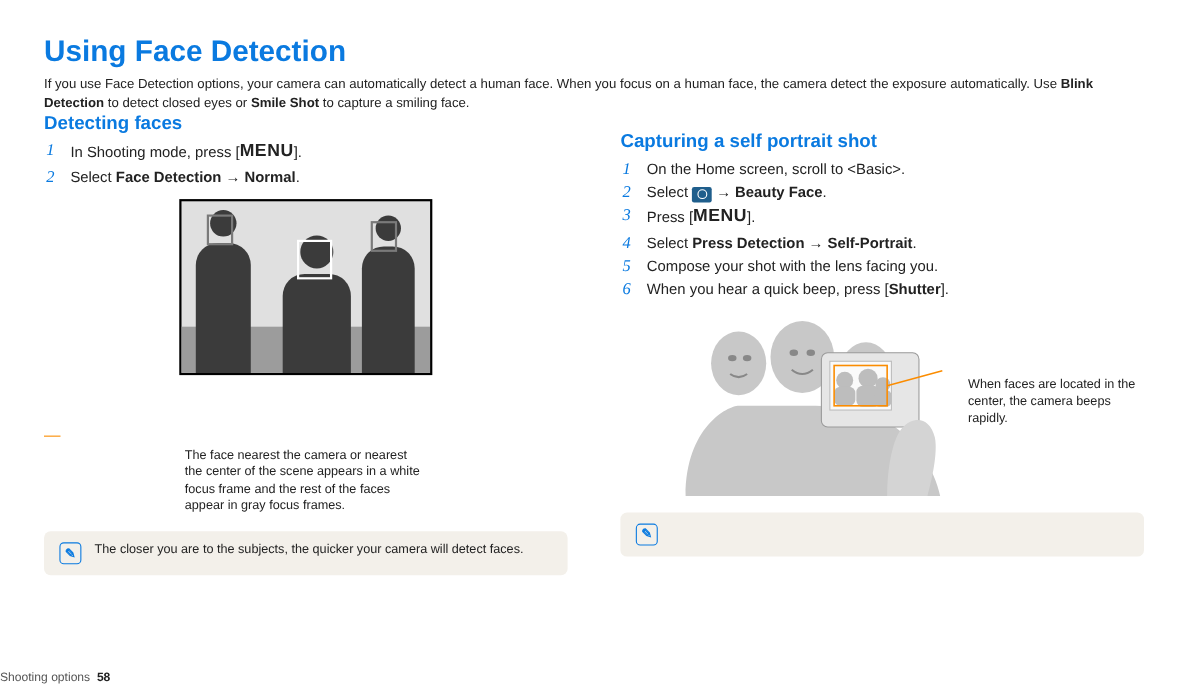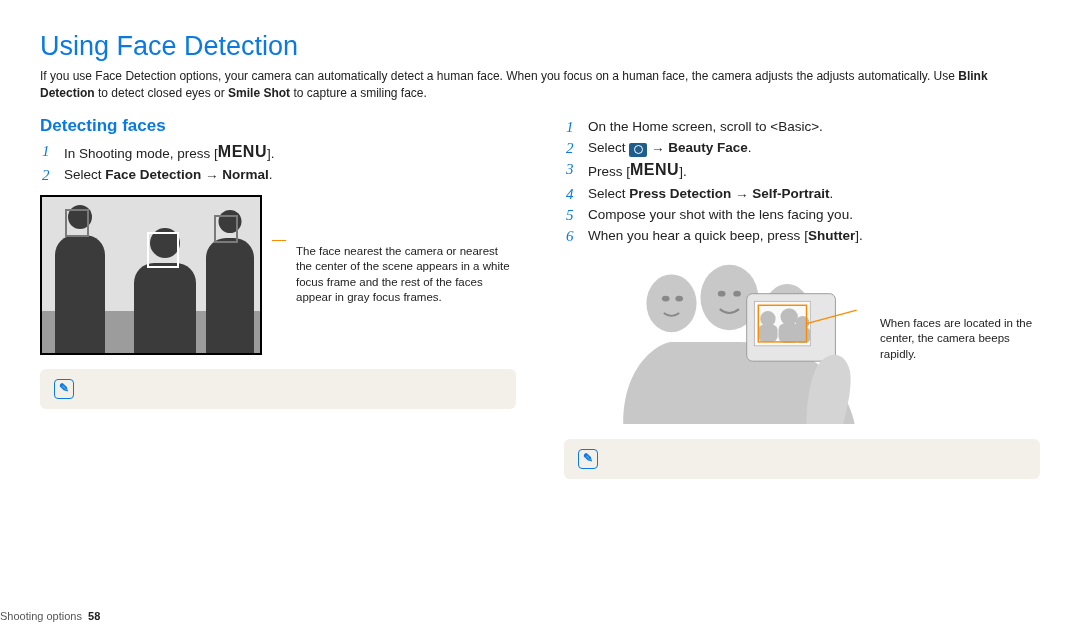--- a/index.html
+++ b/index.html
@@ -10,28 +10,28 @@
     background: #fff;
     color: #222;
     padding: 28px 40px 10px 40px;
     font-size: 12.5px;
     line-height: 1.35;
     position: relative;
   }
   h1 {
     color: #0a7ae0;
     font-size: 27px;
-    font-weight: 400;
+    font-weight: 700;
     margin-bottom: 4px;
   }
   .intro { font-size: 12px; max-width: 1000px; }
   .columns {
     display: flex;
     gap: 48px;
-    margin-top: 14px;
+    align-items: center;
   }
   .col { flex: 1; min-width: 0; }
   h2 {
     color: #0a7ae0;
     font-size: 17px;
     font-weight: 600;
     margin-bottom: 4px;
   }
   .sub { font-size: 12px; margin-bottom: 8px; }
   ol.steps { list-style: none; counter-reset: step; }
@@ -68,21 +68,21 @@
     align-items: center; justify-content: center;
     vertical-align: -2px;
   }
   .cam-icon::after {
     content: "";
     width: 7px; height: 7px;
     border: 1.5px solid #fff;
     border-radius: 50%;
   }
   
-  .fig-row { display: flex; align-items: center; gap: 10px; margin: 10px 0 14px; }
+  .fig-row { display: flex; align-items: center; gap: 10px; margin: 10px 0 14px; flex-direction: column; }
   .fig-caption { font-size: 11.5px; max-width: 220px; }
   .fig1 {
     width: 230px; height: 160px;
     border: 2px solid #000;
     background: #e0e0e0;
     position: relative;
     overflow: hidden;
   }
   .fig1 .ground { position:absolute; bottom:0; left:0; right:0; height:42px; background:#9c9c9c; }
   .person { position:absolute; bottom:0; }
@@ -133,21 +133,21 @@
     font-size:11px;
     color:#555;
   }
   .footer b { color:#222; }
 </style>
 </head>
 <body>
 
 <h1>Using Face Detection</h1>
 <p class="intro">
-  <span>If you use Face Detection options, your camera can automatically detect a human face. When you focus on a human face, the camera adjusts the adjusts automatically. Use </span><b>Blink Detection</b><span> to detect closed eyes or </span><b>Smile Shot</b><span> to capture a smiling face.</span>
+  <span>If you use Face Detection options, your camera can automatically detect a human face. When you focus on a human face, the camera detect the exposure automatically. Use </span><b>Blink Detection</b><span> to detect closed eyes or </span><b>Smile Shot</b><span> to capture a smiling face.</span>
 </p>
 
 <div class="columns">
 
   <div class="col">
     <h2>Detecting faces</h2>
     <ol class="steps">
       <li>
         <span>In Shooting mode, press [</span><span class="menu-word">MENU</span><span>].</span>
       </li>
@@ -180,24 +180,26 @@
         <div class="facebox gray fb1"></div>
         <div class="facebox white fb2"></div>
         <div class="facebox gray fb3"></div>
       </div>
       <div class="lead1"></div>
       <div class="fig-caption">The face nearest the camera or nearest the center of the scene appears in a white focus frame and the rest of the faces appear in gray focus frames.</div>
     </div>
 
     <div class="note">
       <div class="note-icon">✎</div>
+      <div>The closer you are to the subjects, the quicker your camera will detect faces.</div>
     </div>
   </div>
 
   <div class="col">
+    <h2>Capturing a self portrait shot</h2>
     <ol class="steps">
       <li><span>On the Home screen, scroll to &lt;Basic&gt;.</span></li>
       <li>
         <span>Select </span><span class="cam-icon"></span><b> → Beauty Face</b><span>.</span>
       </li>
       <li>
         <span>Press [</span><span class="menu-word">MENU</span><span>].</span>
       </li>
       <li>
         <span>Select </span><b>Press Detection → Self-Portrait</b><span>.</span>

